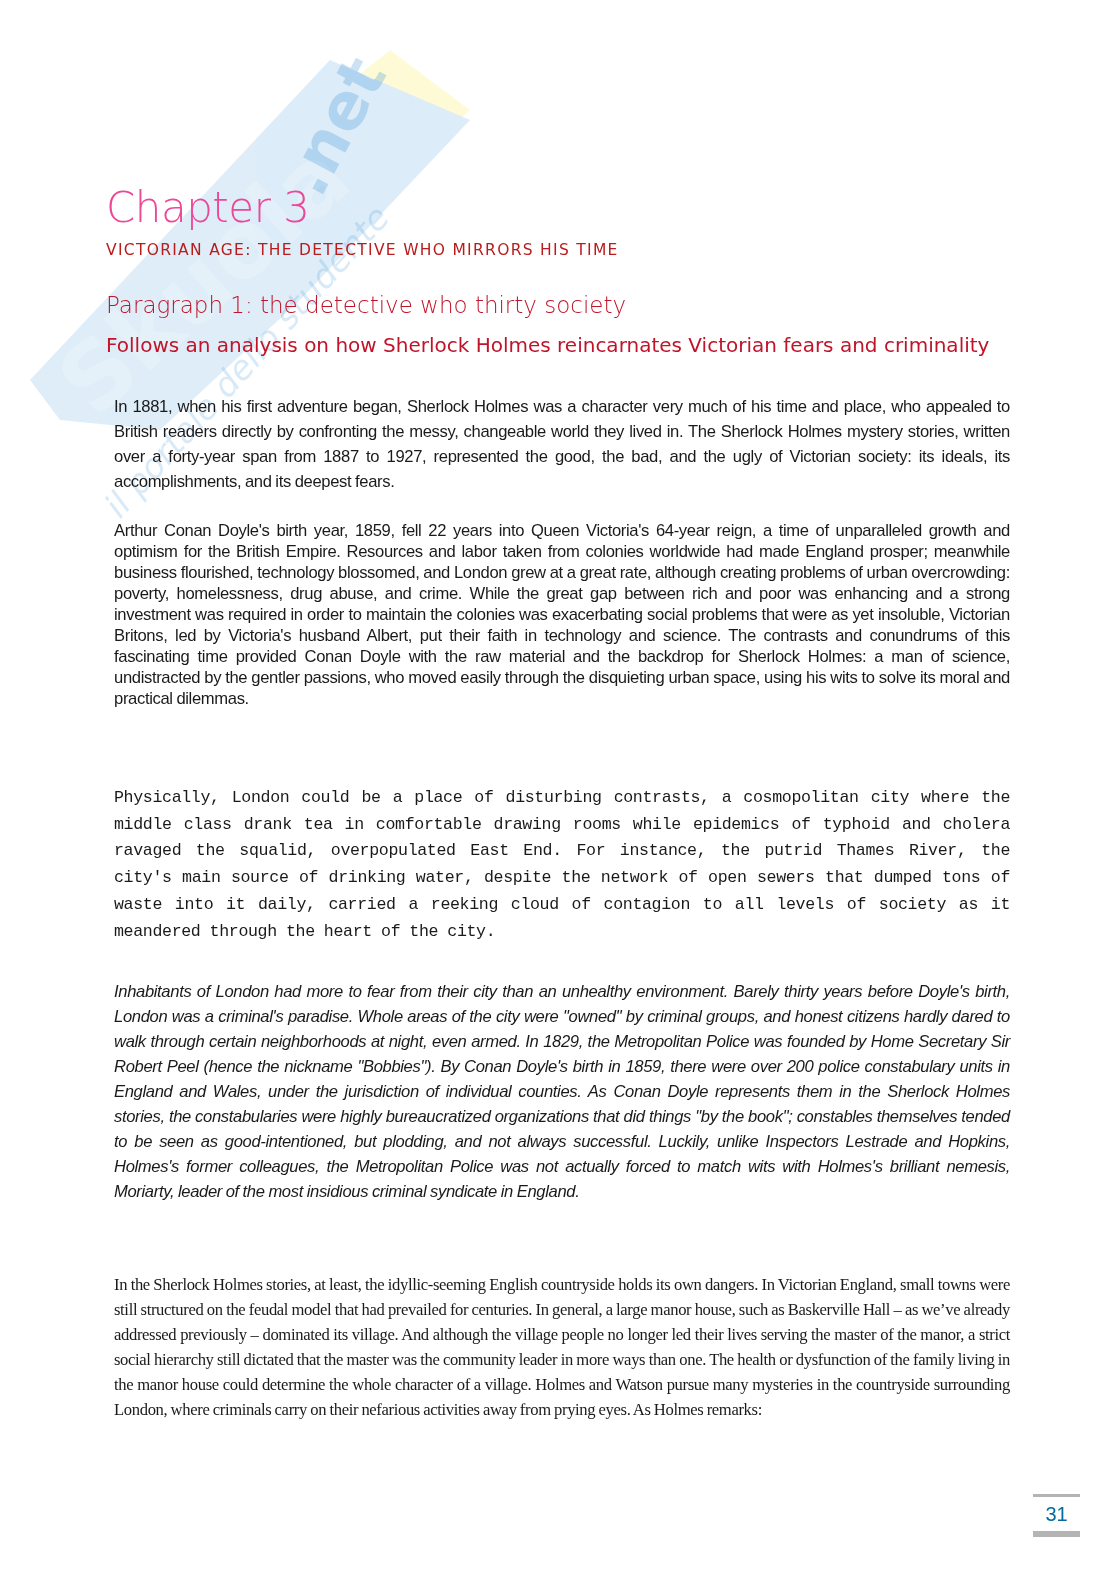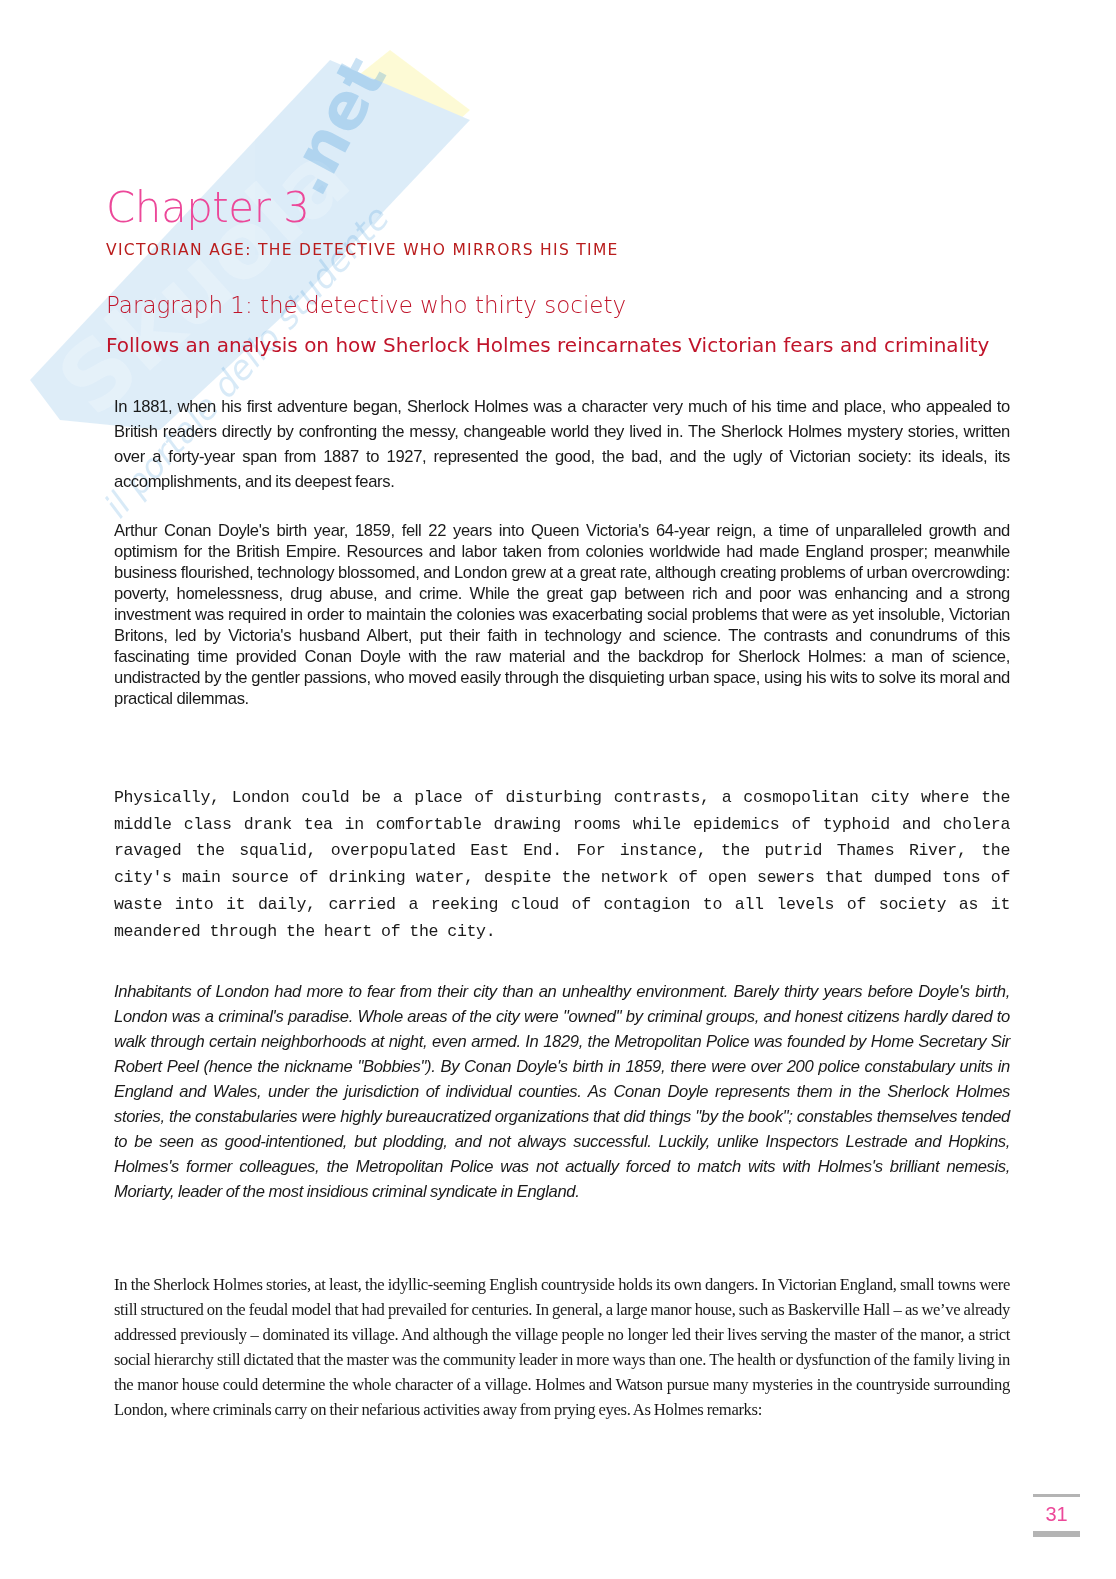--- a/index.html
+++ b/index.html
@@ -122,21 +122,21 @@
     }
     .pn-text {
       position: absolute;
       left: 0;
       top: 8px;
       width: 47px;
       text-align: center;
       font-family: "Liberation Sans", sans-serif;
       font-size: 20px;
       line-height: 28px;
-      color: #ec4899;
+      color: #0369a1;
     }
   </style>
 </head>
 <body>
 
 <svg class="watermark" viewBox="0 0 560 520" xmlns="http://www.w3.org/2000/svg">
   <g opacity="0.16">
     <polygon points="265,150 390,50 470,110 330,240" fill="#f7e600"></polygon>
     <polygon points="30,380 330,60 470,120 300,300 160,430 60,420" fill="#2f8ed6"></polygon>
   </g>

